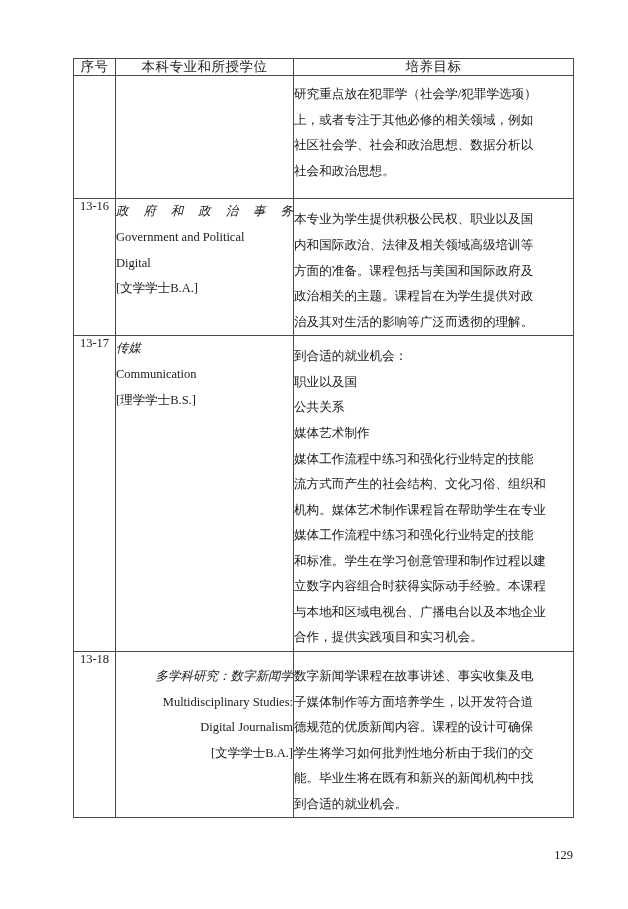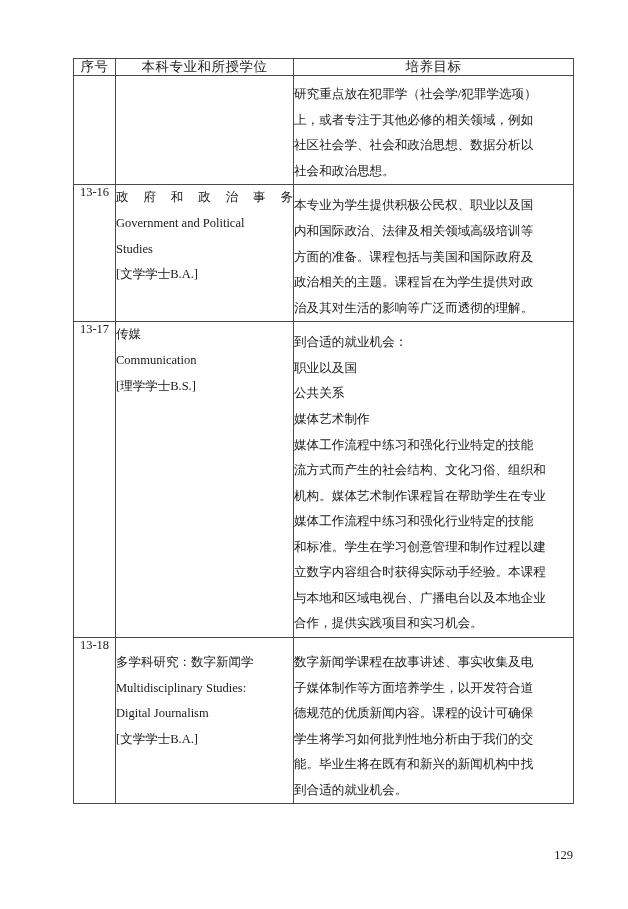--- a/index.html
+++ b/index.html
@@ -66,40 +66,41 @@
     line-height: 2.05;
     white-space: nowrap;
   }
   .major-line.cn-justify {
     text-align: justify;
     text-align-last: justify;
     white-space: normal;
   }
   .major-line.cn {
     font-size: 12.5px;
+    font-style: italic;
   }
 
   
   .goal-cell {
     padding: 8px 7px 8px 7px;
     vertical-align: top;
   }
   .goal-line {
     font-size: 12.6px;
     line-height: 2.03;
     margin: 0;
     white-space: nowrap;
   }
 
   
-  .row-top .goal-cell { padding-top: 6px; padding-bottom: 0; }
+  .row-top .goal-cell { padding-top: 6px; padding-bottom: 14px; }
   .row-1316 .goal-cell { padding-top: 8px; }
   .row-1317 .goal-cell { padding-top: 8px; }
   .row-1318 .goal-cell { padding-top: 12px; }
-  .row-1318 .major-cell { padding-top: 12px; }
+  .row-1318 .major-cell { padding-top: 12px; text-align: right; }
 
   .page-number {
     position: absolute;
     right: 60px;
     top: 848px;
     font-size: 12.5px;
     font-family: "Liberation Serif", "DejaVu Serif", serif;
   }
 </style>
 </head>
@@ -131,21 +132,21 @@
           <p class="goal-line">社区社会学、社会和政治思想、数据分析以</p>
           <p class="goal-line">社会和政治思想。</p>
         </td>
       </tr>
 
       <tr class="row-1316">
         <td class="num-cell">13-16</td>
         <td class="major-cell">
           <div class="major-line cn cn-justify">政府和政治事务</div>
           <div class="major-line">Government and Political</div>
-          <div class="major-line">Studies</div>
+          <div class="major-line">Digital</div>
           <div class="major-line">[文学学士B.A.]</div>
         </td>
         <td class="goal-cell">
           <p class="goal-line">本专业为学生提供积极公民权、职业以及国</p>
           <p class="goal-line">内和国际政治、法律及相关领域高级培训等</p>
           <p class="goal-line">方面的准备。课程包括与美国和国际政府及</p>
           <p class="goal-line">政治相关的主题。课程旨在为学生提供对政</p>
           <p class="goal-line">治及其对生活的影响等广泛而透彻的理解。</p>
         </td>
       </tr>

